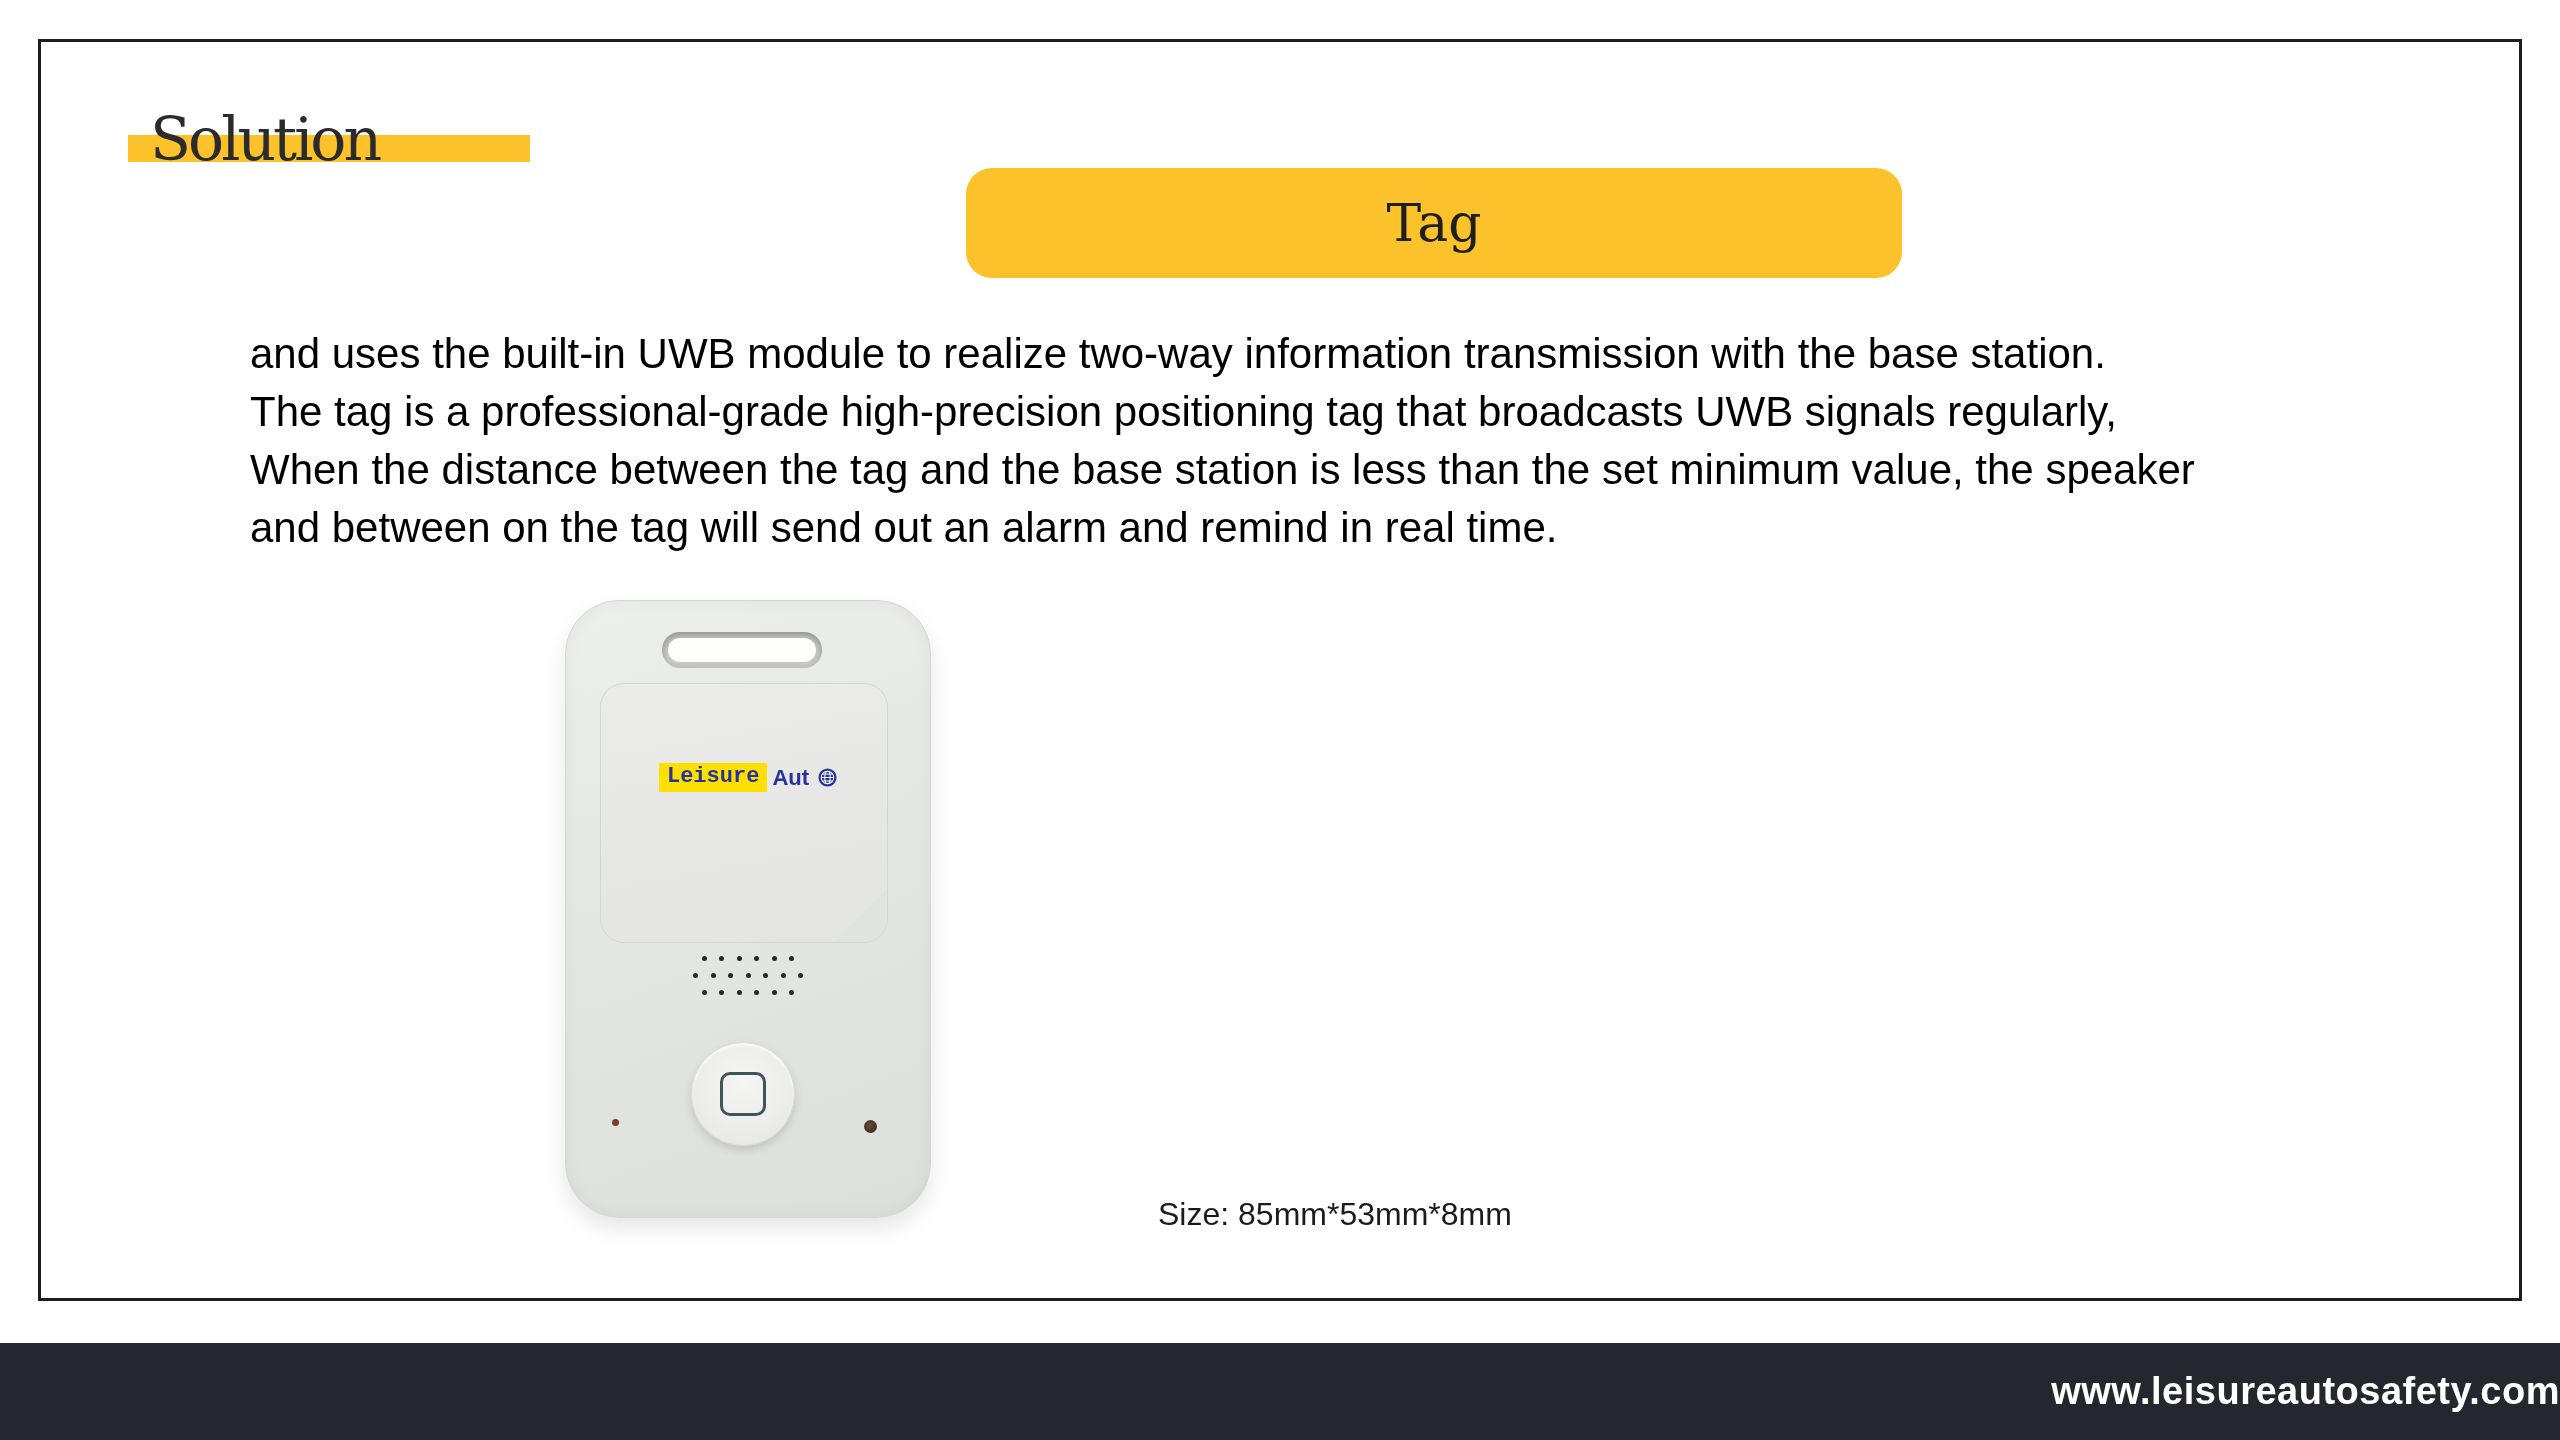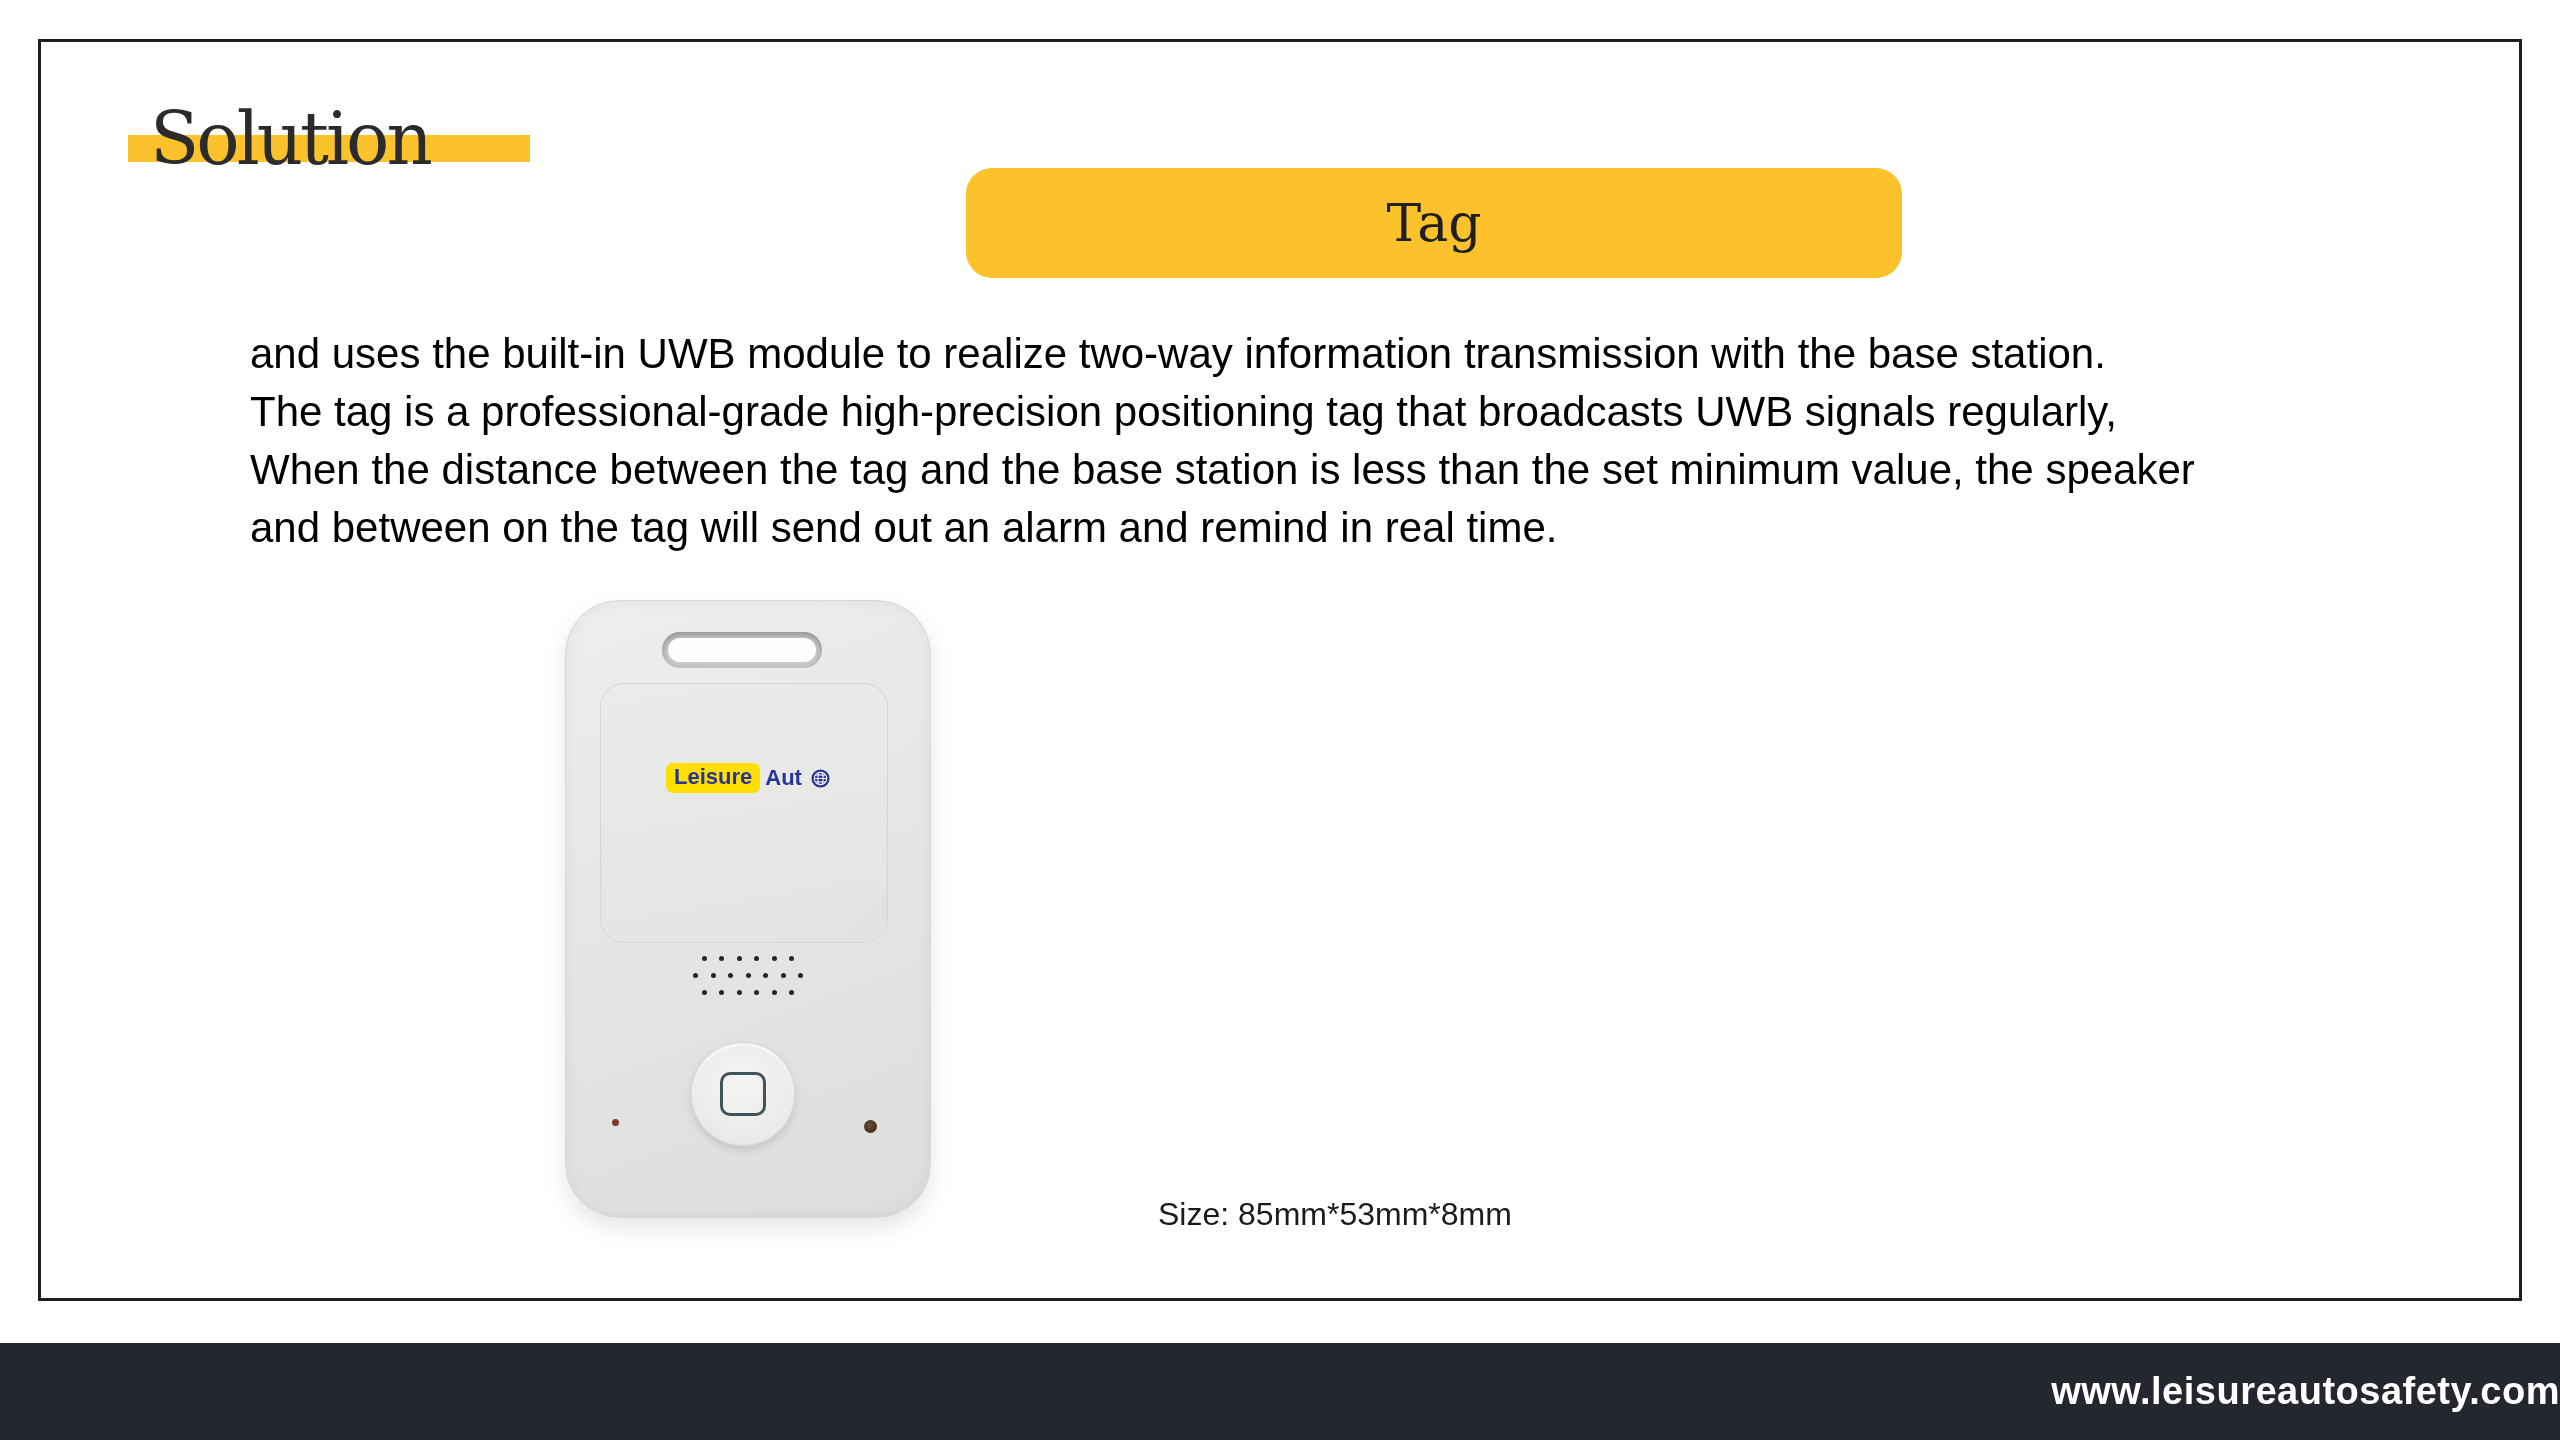--- a/index.html
+++ b/index.html
@@ -13,21 +13,21 @@
     box-sizing:border-box;border:3px solid #1e1e1e;background:#ffffff;
   }
   
   .title-highlight{
     position:absolute;left:128px;top:135px;width:402px;height:27px;
     background:#fcc22b;z-index:1;
   }
   .page-title{
     position:absolute;left:150px;top:91px;z-index:2;
     font-family:"DejaVu Serif","Liberation Serif",serif;
-    font-size:72px;line-height:96px;letter-spacing:-3px;color:#2b2b2b;white-space:nowrap;
+    font-size:60px;line-height:96px;letter-spacing:-3px;color:#2b2b2b;white-space:nowrap;
   }
   
   .tag-banner{
     position:absolute;left:930px;top:168px;width:936px;height:110px;
     background:#fcc22b;border-radius:26px;z-index:2;
     display:flex;align-items:center;justify-content:center;margin-left:36px;
   }
   .tag-banner-label{
     font-family:"DejaVu Serif","Liberation Serif",serif;
     font-size:52px;color:#1f1f1f;
@@ -64,21 +64,21 @@
   .panel-chamfer{
     position:absolute;right:-38px;bottom:-38px;width:76px;height:76px;
     background:#e1e3e1;transform:rotate(45deg);
   }
   .device-logo{
     position:absolute;left:0;right:0;top:162px;
     display:flex;align-items:center;justify-content:center;gap:5px;z-index:2;
   }
   .logo-leisure{
     background:#ffdf00;color:#26339b;font-weight:bold;font-size:22px;
-    padding:1px 8px 3px 8px;border-radius:7px;letter-spacing:0px;
+    padding:1px 8px 3px 8px;border-radius:1px;letter-spacing:0px;font-family:Liberation Mono, monospace;
   }
   .logo-auto{
     color:#26339b;font-weight:bold;font-size:22px;
     display:flex;align-items:center;gap:9px;
   }
   .globe-icon{display:inline-block;width:19px;height:19px;}
   .speaker-grille{
     position:absolute;left:50%;top:355px;transform:translateX(-50%);
     display:flex;flex-direction:column;align-items:center;gap:12px;
   }

